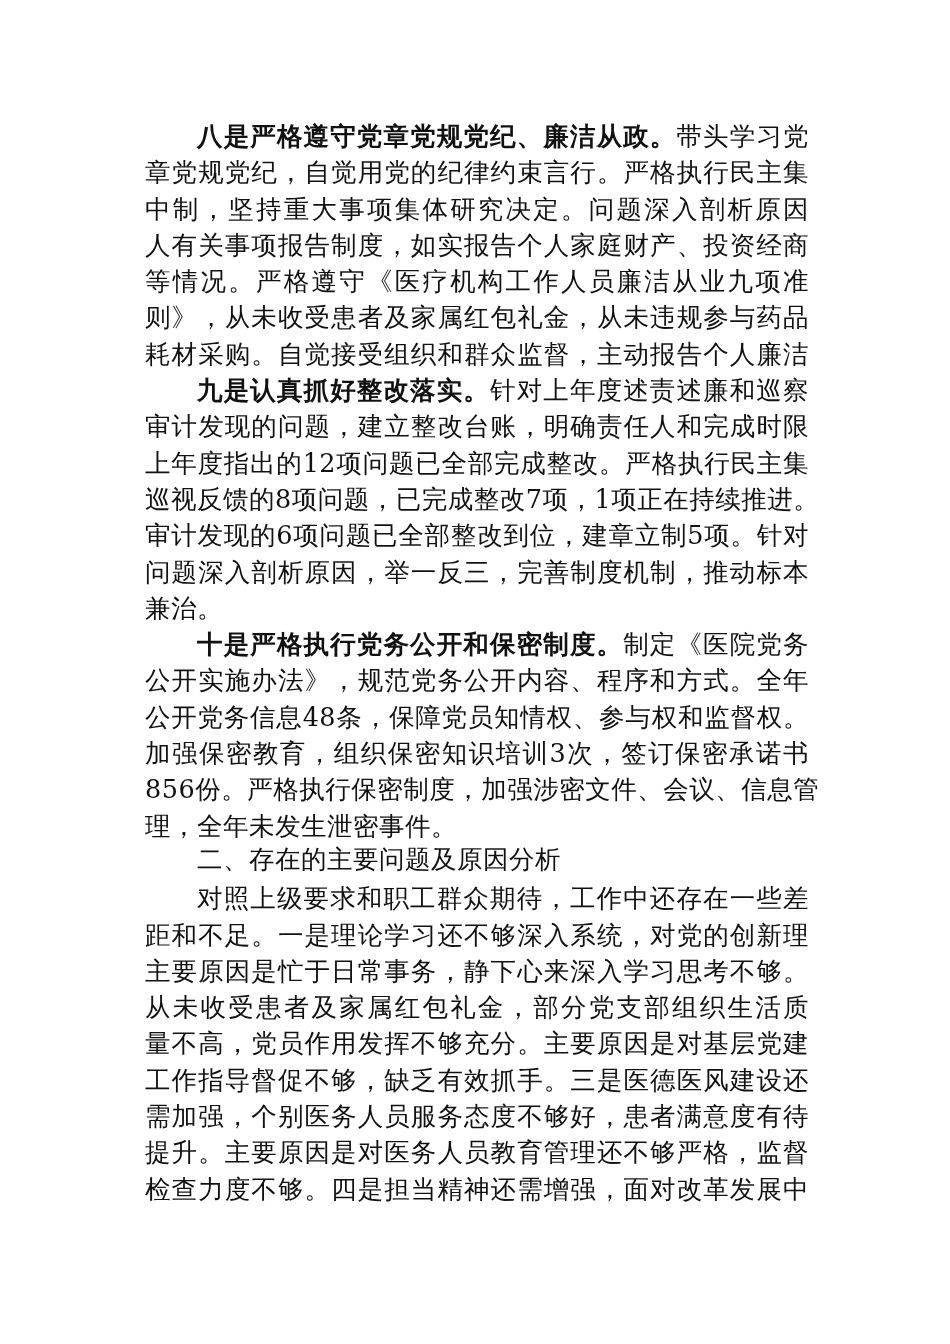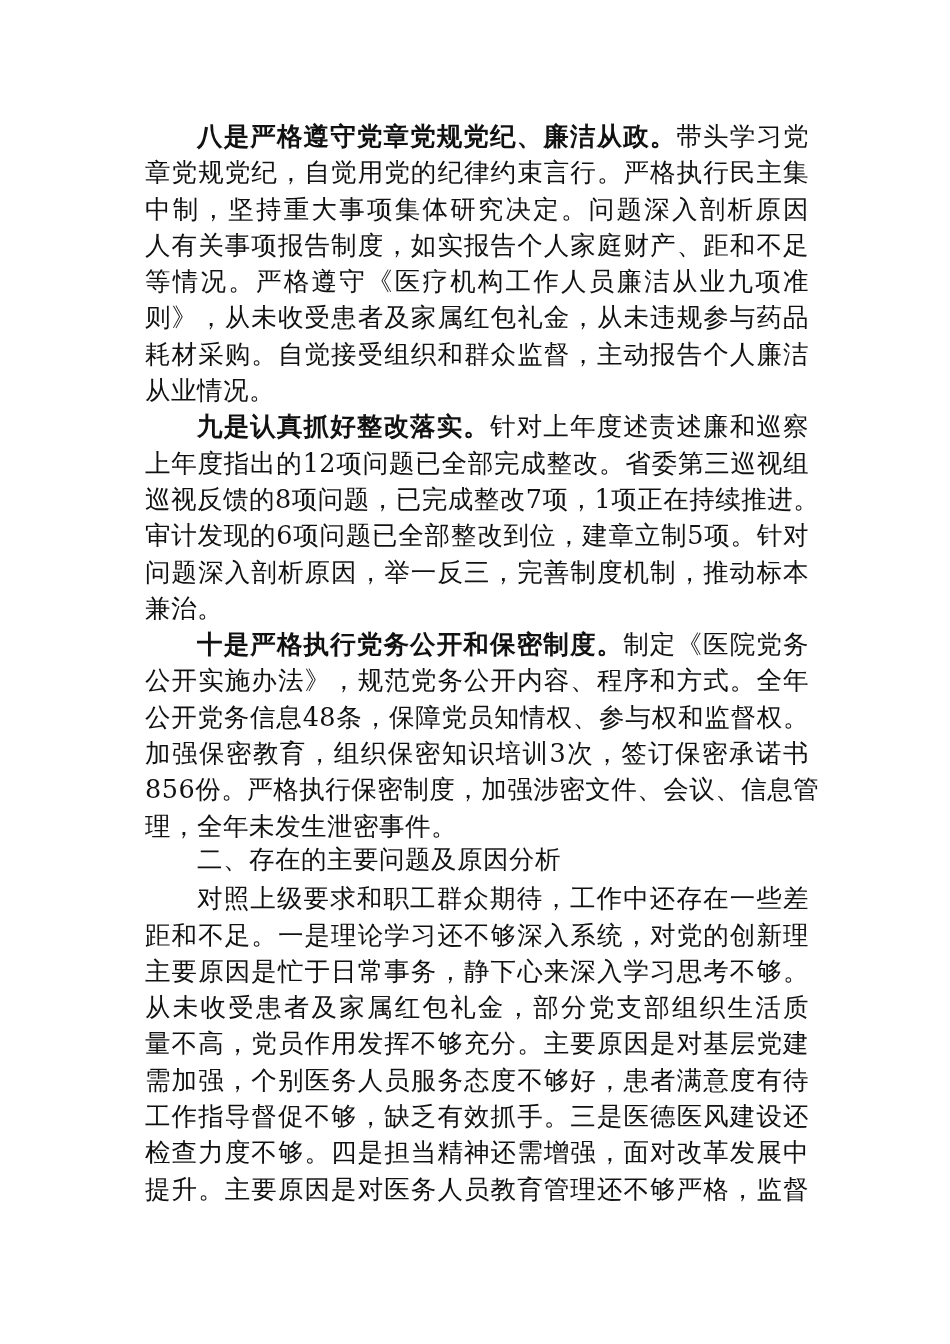--- a/index.html
+++ b/index.html
@@ -18,30 +18,30 @@
 </style>
 </head>
 <body>
 
 <div class="page">
 
   <div>
     <div class="line indent"><span class="bold">八是严格遵守党章党规党纪、廉洁从政。</span><span>带头学习党</span></div>
     <div class="line">章党规党纪，自觉用党的纪律约束言行。严格执行民主集</div>
     <div class="line">中制，坚持重大事项集体研究决定。问题深入剖析原因</div>
-    <div class="line">人有关事项报告制度，如实报告个人家庭财产、距和不足</div>
+    <div class="line">人有关事项报告制度，如实报告个人家庭财产、投资经商</div>
     <div class="line">等情况。严格遵守《医疗机构工作人员廉洁从业九项准</div>
     <div class="line">则》，从未收受患者及家属红包礼金，从未违规参与药品</div>
     <div class="line">耗材采购。自觉接受组织和群众监督，主动报告个人廉洁</div>
-    <div class="line last">从业情况。</div>
   </div>
 
   <div>
     <div class="line indent"><span class="bold">九是认真抓好整改落实。</span><span>针对上年度述责述廉和巡察</span></div>
-    <div class="line">上年度指出的12项问题已全部完成整改。省委第三巡视组</div>
+    <div class="line">审计发现的问题，建立整改台账，明确责任人和完成时限</div>
+    <div class="line">上年度指出的12项问题已全部完成整改。严格执行民主集</div>
     <div class="line">巡视反馈的8项问题，已完成整改7项，1项正在持续推进。</div>
     <div class="line">审计发现的6项问题已全部整改到位，建章立制5项。针对</div>
     <div class="line">问题深入剖析原因，举一反三，完善制度机制，推动标本</div>
     <div class="line last">兼治。</div>
   </div>
 
   <div>
     <div class="line indent"><span class="bold">十是严格执行党务公开和保密制度。</span><span>制定《医院党务</span></div>
     <div class="line">公开实施办法》，规范党务公开内容、程序和方式。全年</div>
     <div class="line">公开党务信息48条，保障党员知情权、参与权和监督权。</div>
@@ -51,19 +51,19 @@
   </div>
 
   <div class="line indent heading">二、存在的主要问题及原因分析</div>
 
   <div>
     <div class="line indent">对照上级要求和职工群众期待，工作中还存在一些差</div>
     <div class="line">距和不足。一是理论学习还不够深入系统，对党的创新理</div>
     <div class="line">主要原因是忙于日常事务，静下心来深入学习思考不够。</div>
     <div class="line">从未收受患者及家属红包礼金，部分党支部组织生活质</div>
     <div class="line">量不高，党员作用发挥不够充分。主要原因是对基层党建</div>
+    <div class="line">工作指导督促不够，缺乏有效抓手。三是医德医风建设还</div>
     <div class="line">需加强，个别医务人员服务态度不够好，患者满意度有待</div>
-    <div class="line">工作指导督促不够，缺乏有效抓手。三是医德医风建设还</div>
+    <div class="line">提升。主要原因是对医务人员教育管理还不够严格，监督</div>
     <div class="line">检查力度不够。四是担当精神还需增强，面对改革发展中</div>
-    <div class="line">提升。主要原因是对医务人员教育管理还不够严格，监督</div>
   </div>
 
 </div>
 
 </body></html>

